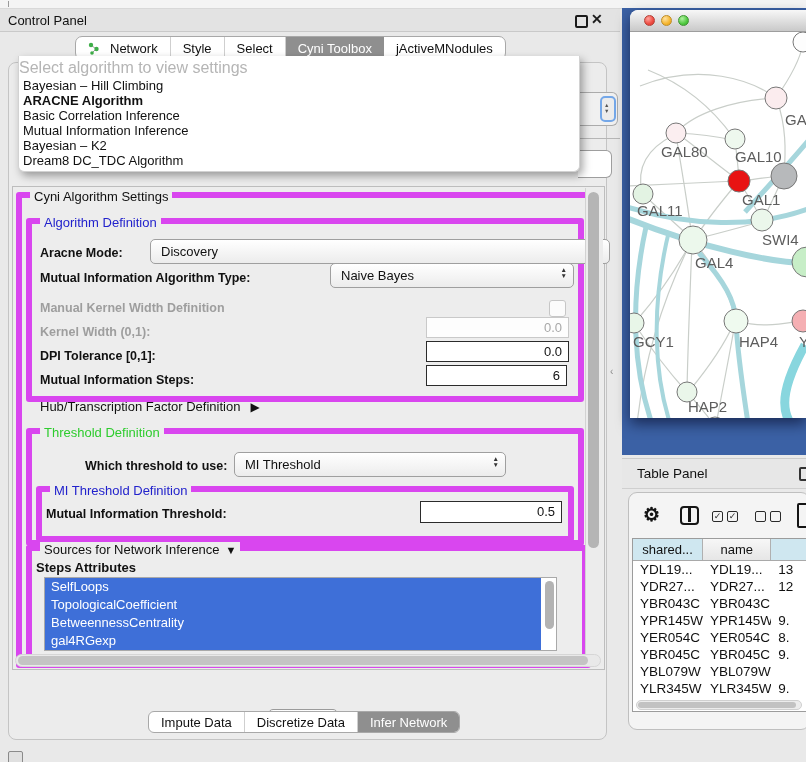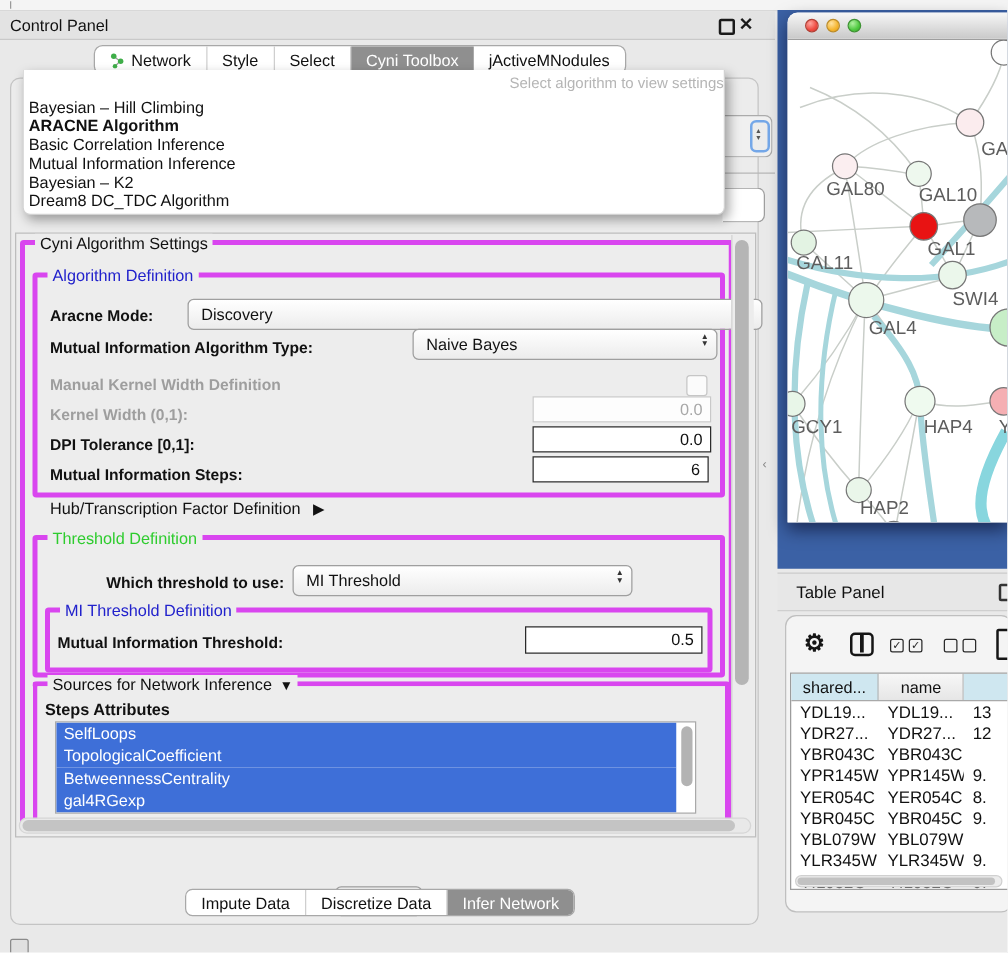--- a/index.html
+++ b/index.html
@@ -13,29 +13,29 @@
   .cp-titlebar{left:0;top:9px;width:620px;height:22px;background:#e3e3e3;border-bottom:1px solid #c9c9c9;}
   .cp-title{position:absolute;left:8px;top:4px;font-size:13px;}
   .float-btn{position:absolute;left:575px;top:6px;width:9px;height:9px;border:2px solid #1a1a1a;border-radius:2px;background:transparent;}
   .close-btn{position:absolute;left:591px;top:2px;font-size:14px;font-weight:bold;color:#1a1a1a;}
 
   
   .cp-panel{left:8px;top:62px;width:597px;height:676px;border:1px solid #c4c4c4;border-radius:8px;background:#ececec;}
 
   
   .tab-strip{display:flex;align-items:stretch;background:#fff;border:1px solid #a8a8a8;border-radius:7px;overflow:hidden;font-size:13px;}
-  .tab-strip .tab{display:flex;align-items:center;gap:5px;padding:0 12px;border-right:1px solid #cfcfcf;cursor:default;white-space:nowrap;}
+  .tab-strip .tab{display:flex;align-items:center;gap:10px;padding:0 12px;border-right:1px solid #cfcfcf;cursor:default;white-space:nowrap;}
   .tab-strip .tab:last-child{border-right:none;}
   .tab-strip .tab.selected{background:#8f8f8f;color:#fff;border-right:none;}
   #top-tabs{position:absolute;left:75px;top:36px;height:24px;box-sizing:border-box;}
   #bottom-tabs{position:absolute;left:148px;top:711px;height:22px;box-sizing:border-box;border-radius:6px;}
 
   
   .scrollpane{left:12px;top:186px;width:591px;height:482px;border:1px solid #bdbdbd;background:#ededed;}
-  .groupbox{position:absolute;border:4px solid #d946ef;border-radius:3px;}
+  .groupbox{position:absolute;border:6px solid #d946ef;border-radius:3px;}
   .legend{position:absolute;top:-9px;left:8px;background:#ededed;padding:0 4px;font-size:13px;white-space:nowrap;}
   .legend.blue{color:#2222cc;}
   .legend.green{color:#2ecc2e;}
   .flabel{position:absolute;font-size:12.5px;font-weight:bold;white-space:nowrap;}
   .flabel.dis{color:#9e9e9e;}
   .combo{position:absolute;height:25px;box-sizing:border-box;background:linear-gradient(#ffffff,#ececec);
          border:1px solid #9f9f9f;border-radius:5px;display:flex;align-items:center;font-size:13px;padding-left:10px;}
   .combo .arrows{position:absolute;right:6px;top:3px;display:flex;flex-direction:column;align-items:center;
                  font-size:6.5px;line-height:6px;color:#333;}
   .tfield{position:absolute;height:21px;box-sizing:border-box;background:#fff;border:1px solid #2b2b2b;
@@ -54,21 +54,21 @@
   .vscroll-thumb{left:588px;top:192px;width:11px;height:356px;background:#b5b5b5;border-radius:6px;}
   .hscroll-track{left:15px;top:654px;width:586px;height:13px;background:#e9e9e9;border:1px solid #d6d6d6;border-radius:7px;box-sizing:border-box;}
   .hscroll-thumb{left:18px;top:656px;width:570px;height:9px;background:#c4c4c4;border-radius:5px;}
 
   .apply-btn{position:absolute;left:268px;top:674px;width:70px;height:24px;border:1px solid #9b9b9b;border-radius:5px;
              background:linear-gradient(#fdfdfd,#e4e4e4);font-size:16px;font-family:"Liberation Sans",sans-serif;margin-top:35px;}
 
   
   .popup{left:18px;top:56px;width:560px;height:115px;background:#fff;border:1px solid #d2d2d2;border-top:none;
          border-radius:0 0 6px 6px;box-shadow:3px 4px 9px rgba(0,0,0,.35);z-index:40;}
-  .popup-placeholder{text-align:right;color:#b5b5b5;font-size:12px;height:19px;padding-top:3px;}
+  .popup-placeholder{text-align:left;color:#b5b5b5;font-size:16px;height:19px;padding-top:3px;}
   .popup-item{height:15px;line-height:15px;font-size:13px;padding-left:4px;white-space:nowrap;}
   .popup-item.hl{font-weight:bold;}
 
   
   .frag-combo{left:578px;top:92px;width:40px;height:34px;border:1px solid #ababab;border-left:none;
               border-radius:0 6px 6px 0;background:#f0f0f0;box-sizing:border-box;}
   .frag-btn{left:600px;top:96px;width:16px;height:26px;border:2px solid #74a7e8;border-radius:5px;background:#ececec;box-sizing:border-box;}
   .frag-btn .arrows{position:absolute;left:2px;top:4px;display:flex;flex-direction:column;align-items:center;font-size:5.5px;line-height:6px;color:#555;}
   .frag-line{left:578px;top:138px;width:42px;height:1px;background:#b6b6b6;}
   .frag-box{left:578px;top:150px;width:33px;height:26px;border:1px solid #9e9e9e;border-left:none;border-radius:0 6px 6px 0;background:#fff;}

